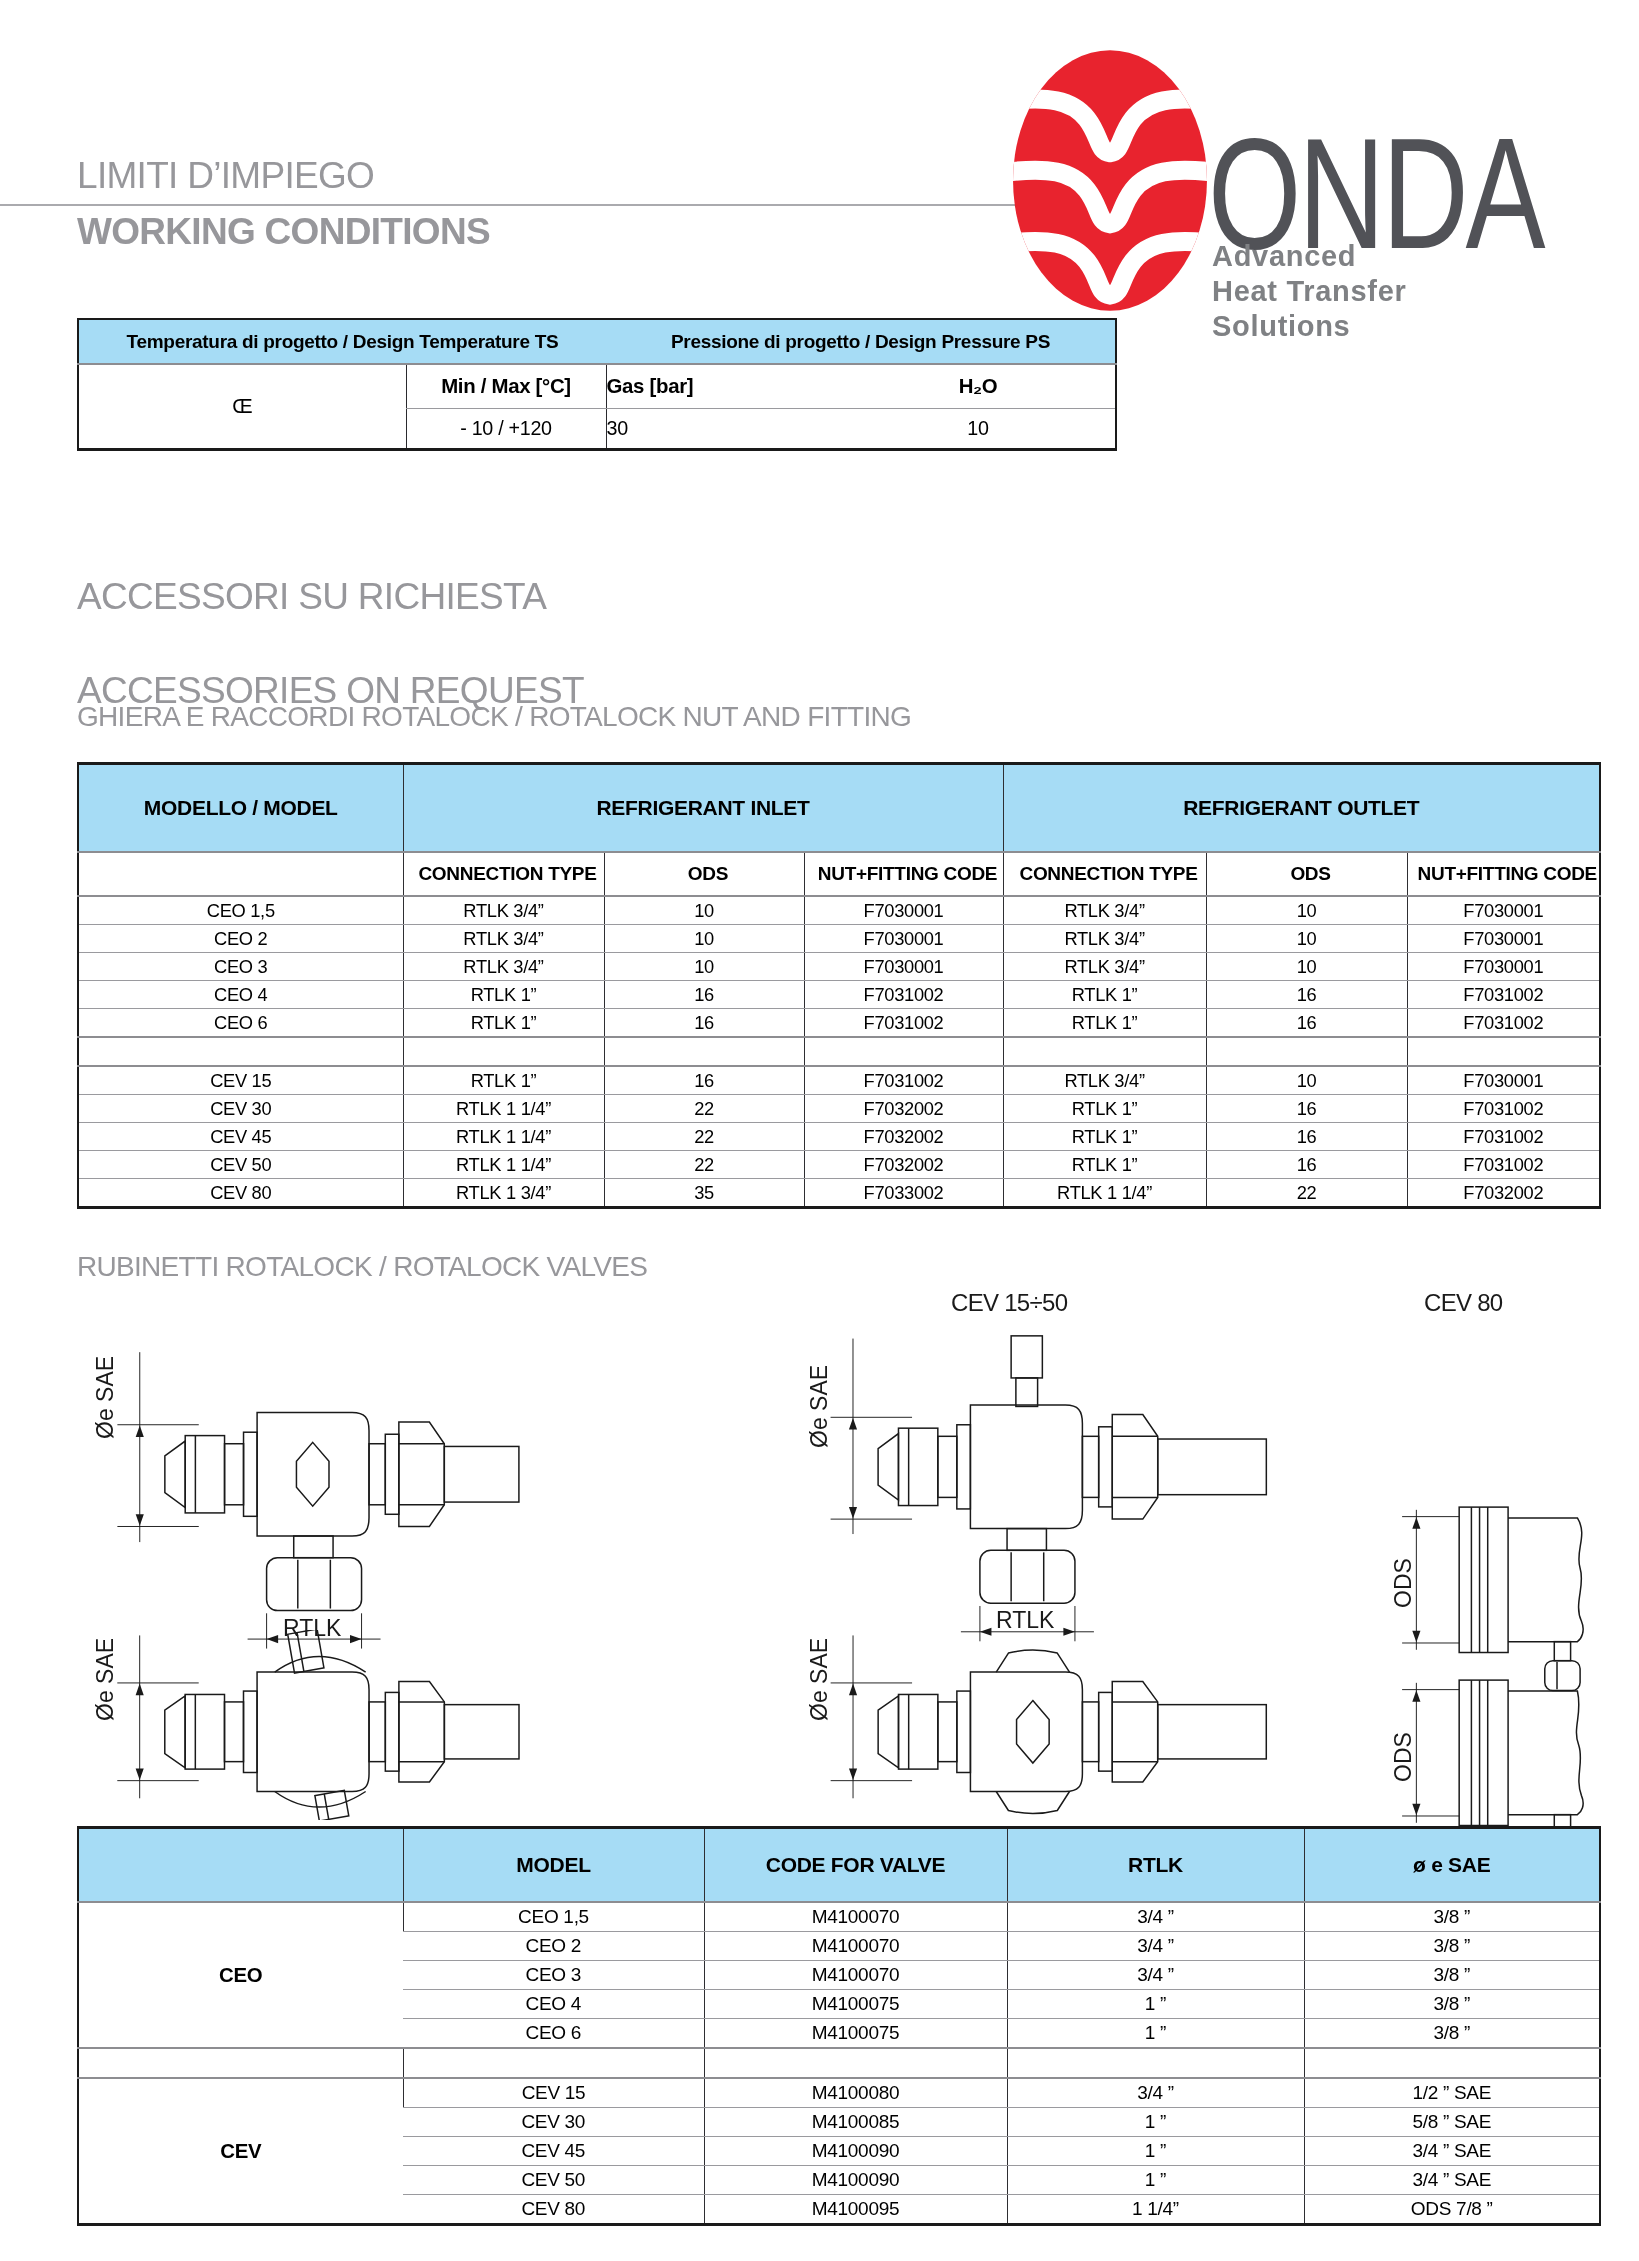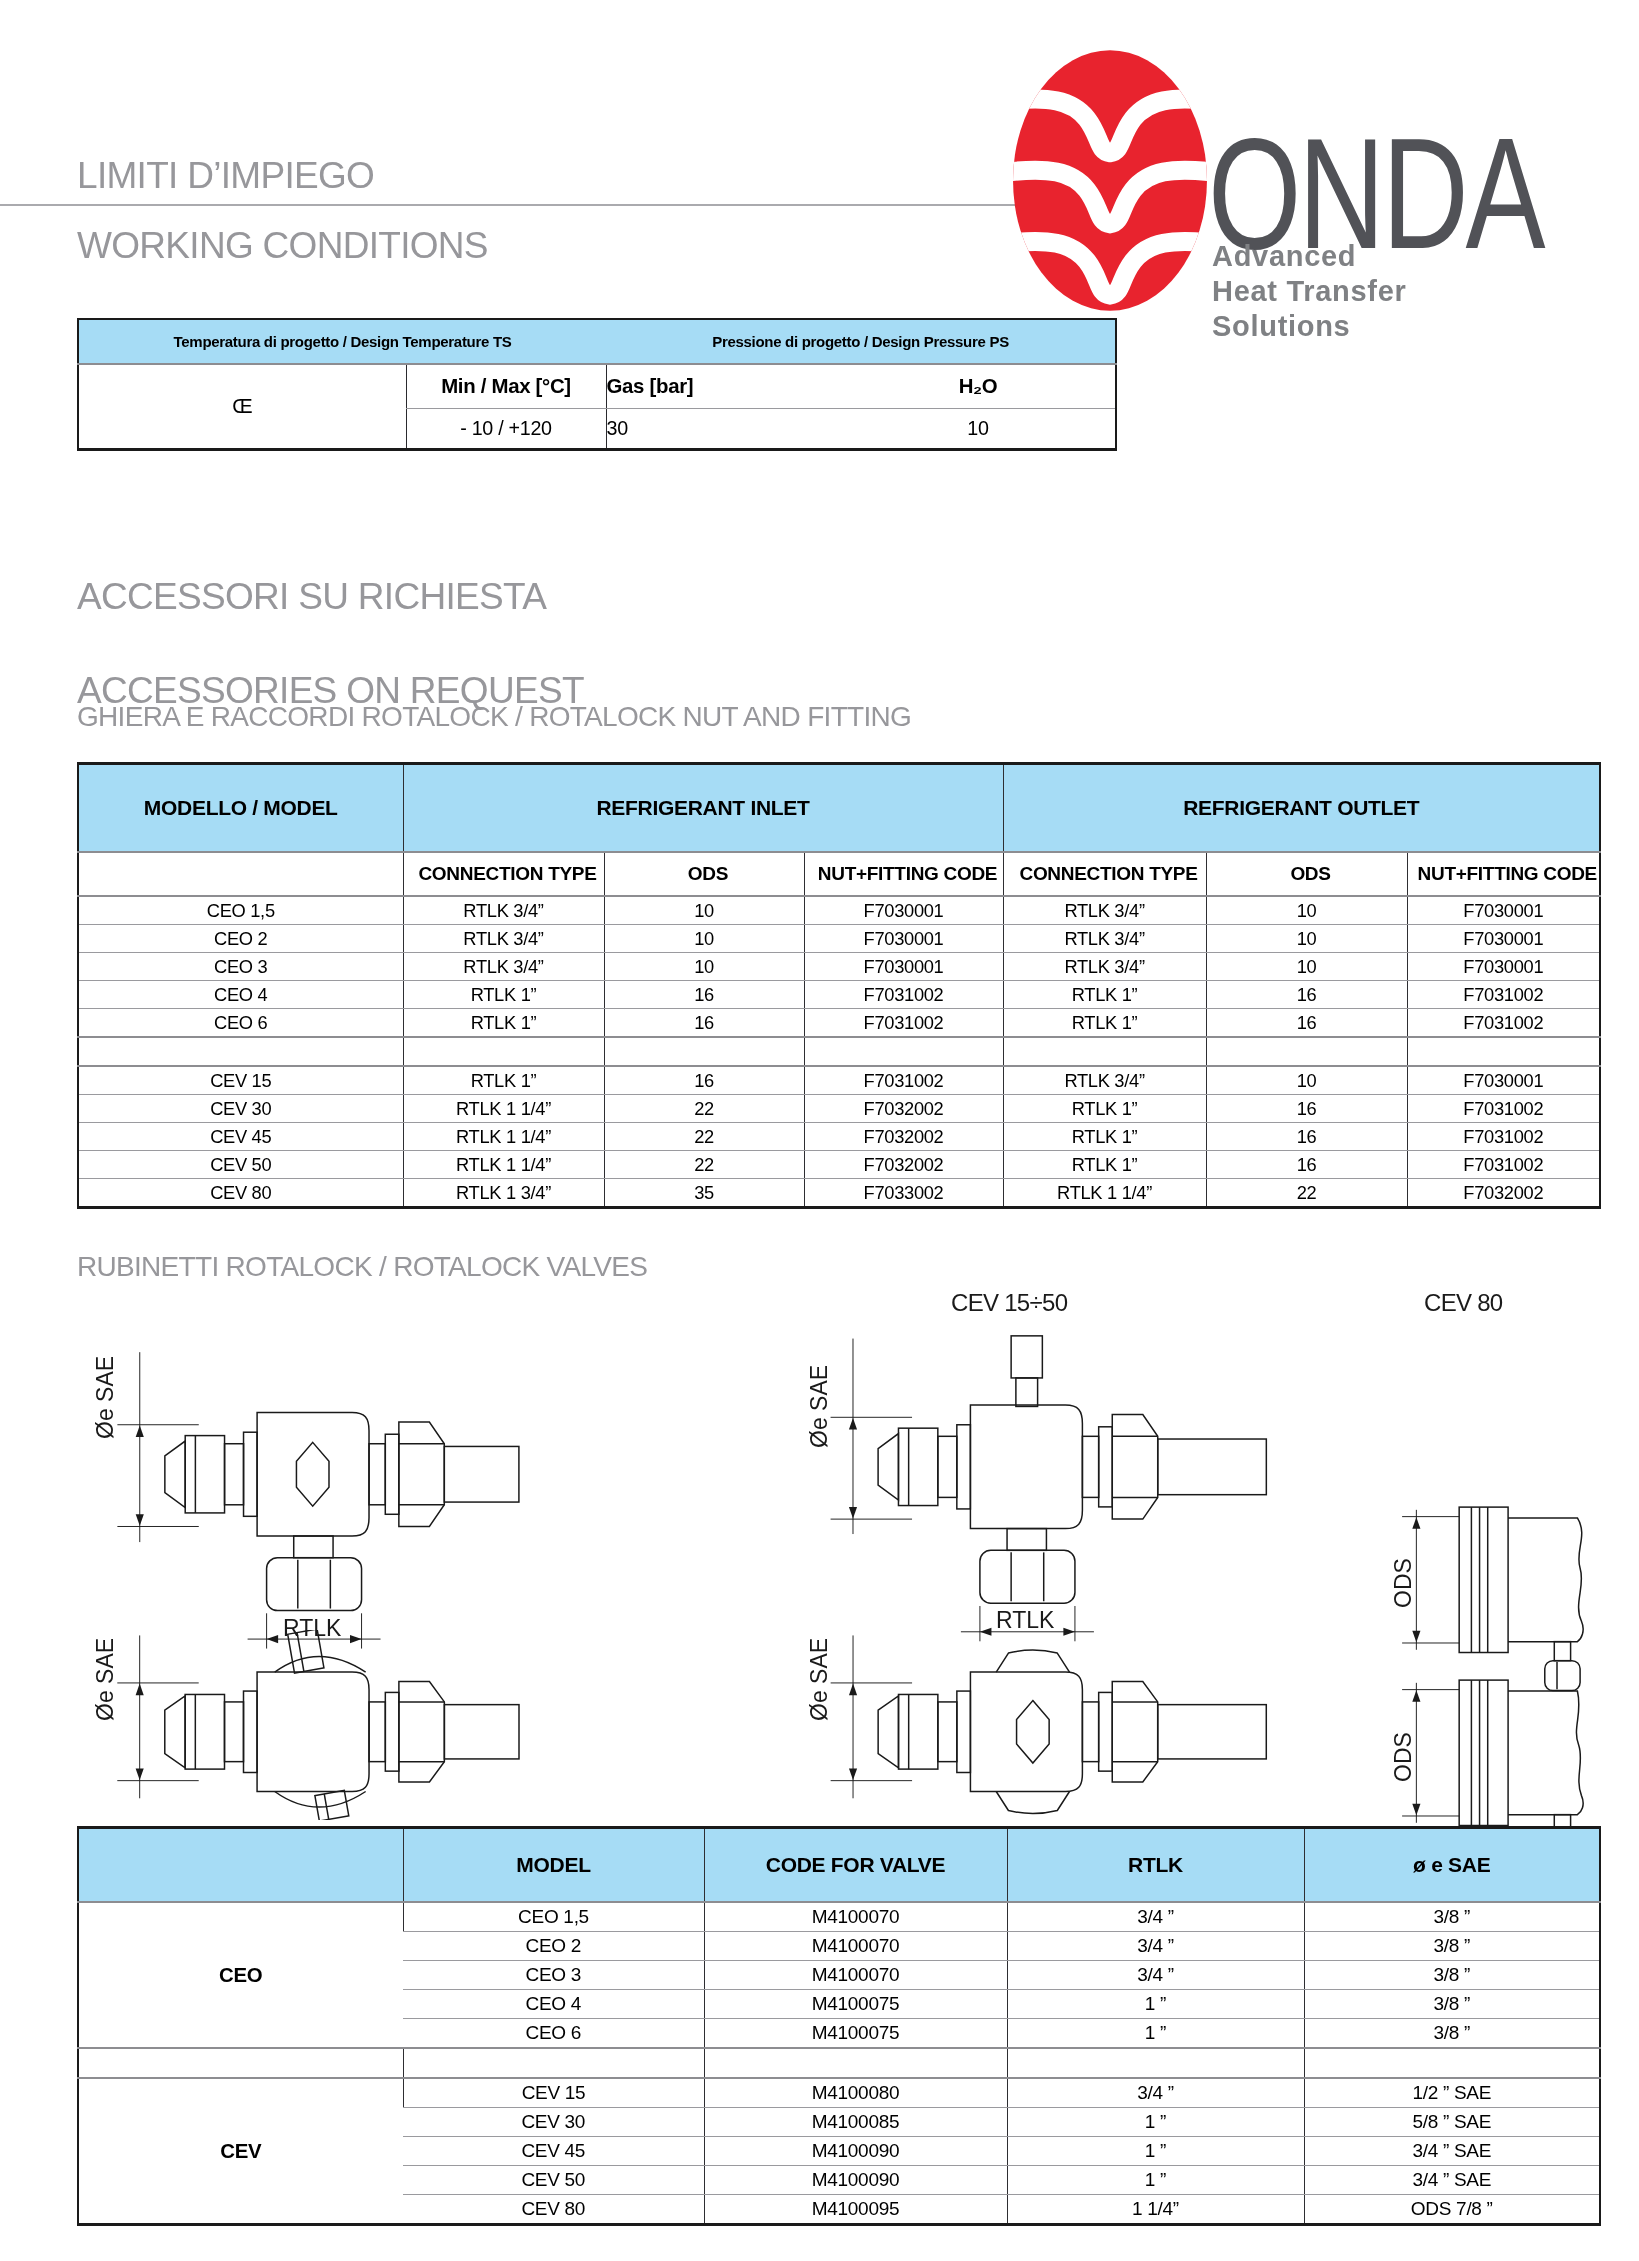--- a/index.html
+++ b/index.html
@@ -20,21 +20,21 @@
          transform:scaleX(0.76);transform-origin:0 0;letter-spacing:-4.1px;white-space:nowrap;}
   .tagline{position:absolute;left:1212px;top:239px;font-size:29px;font-weight:bold;color:#7f8184;
            line-height:121%;letter-spacing:0.7px;}
   
   table{position:absolute;border-collapse:collapse;table-layout:fixed;background:#fff;
         letter-spacing:-0.3px;}
   th,td{overflow:hidden;white-space:nowrap;text-align:center;vertical-align:middle;padding:0;}
   .blue{background:var(--accent-blue,#a6dcf5);}
   
   .cond{left:77px;top:318px;width:1038px;border:2px solid #1a1a1a;border-top-width:2.7px;border-bottom-width:3.4px;}
-  .cond .h1 th{height:43px;font-size:15px;border-bottom:2px solid #8d8d91;margin-left:44px;}
+  .cond .h1 th{height:43px;font-size:19px;border-bottom:2px solid #8d8d91;margin-left:44px;}
   .cond .r2 th{height:43px;font-size:20.4px;}
   .cond .r3 td{height:39px;font-size:19.7px;font-weight:normal;}
   .cond .vline{border-left:1.7px solid #2a2a2e;}
   .cond .r2 .vline, .cond .r3 .vline{}
   .cond .midline{border-bottom:1.4px solid #9a9a9e;}
   .cond .ce{font-size:60px;font-weight:500;}
   .cond .gas{text-align:left;}
   .cond .h2o{text-align:center;padding-left:48px;}
   
   .fitting{left:77px;top:762px;width:1523px;border:2px solid #1a1a1a;border-top-width:3.4px;border-bottom-width:3.4px;}
@@ -60,21 +60,21 @@
   .rot{transform:rotate(-90deg);transform-origin:0 0;}
   .cev-label{position:absolute;font-size:24px;color:#1a1a1a;white-space:nowrap;letter-spacing:-0.7px;}
 </style>
 </head>
 <body>
 
 <div id="page">
 
   <div class="abs h-big" style="left:77px;top:155px;">LIMITI D’IMPIEGO</div>
   <div class="rule"></div>
-  <div class="abs h-big" style="left:77px;top:225px;">WORKING CONDITIONS</div>
+  <div class="abs h-big" style="left:77px;top:211px;font-weight:bold;">WORKING CONDITIONS</div>
 
   <svg class="abs" style="left:1011px;top:48px;" width="198" height="265" viewBox="0 0 292 390">
     <defs>
         <clipPath id="lg">
           <ellipse cx="146" cy="195" rx="143" ry="192"></ellipse>
         </clipPath>
       </defs>
     <ellipse cx="146" cy="195" rx="143" ry="192" fill="#e8232e"></ellipse>
     <g clip-path="url(#lg)" fill="none" stroke="#ffffff" stroke-width="28">
       <path d="M-10,78 C55,70 90,76 112,104 C132,130 128,152 146,154 C164,152 160,130 180,104 C202,76 237,70 302,78"></path>

